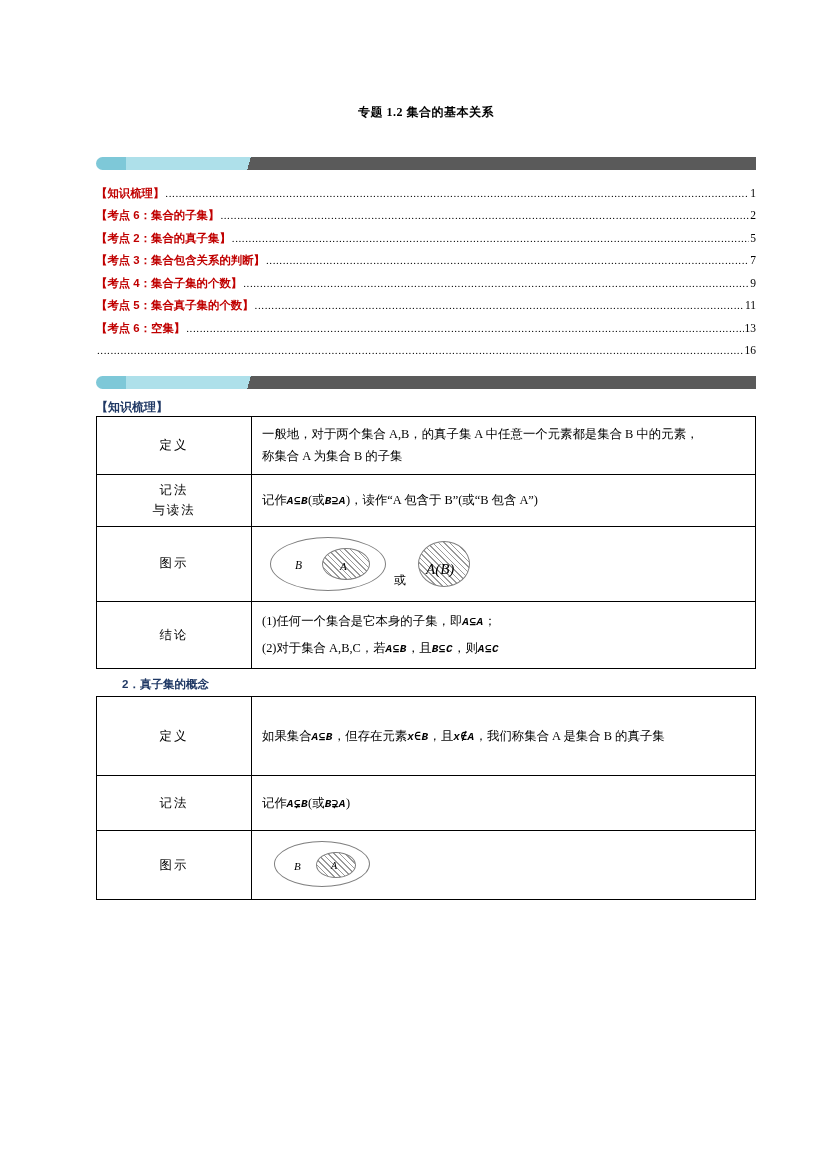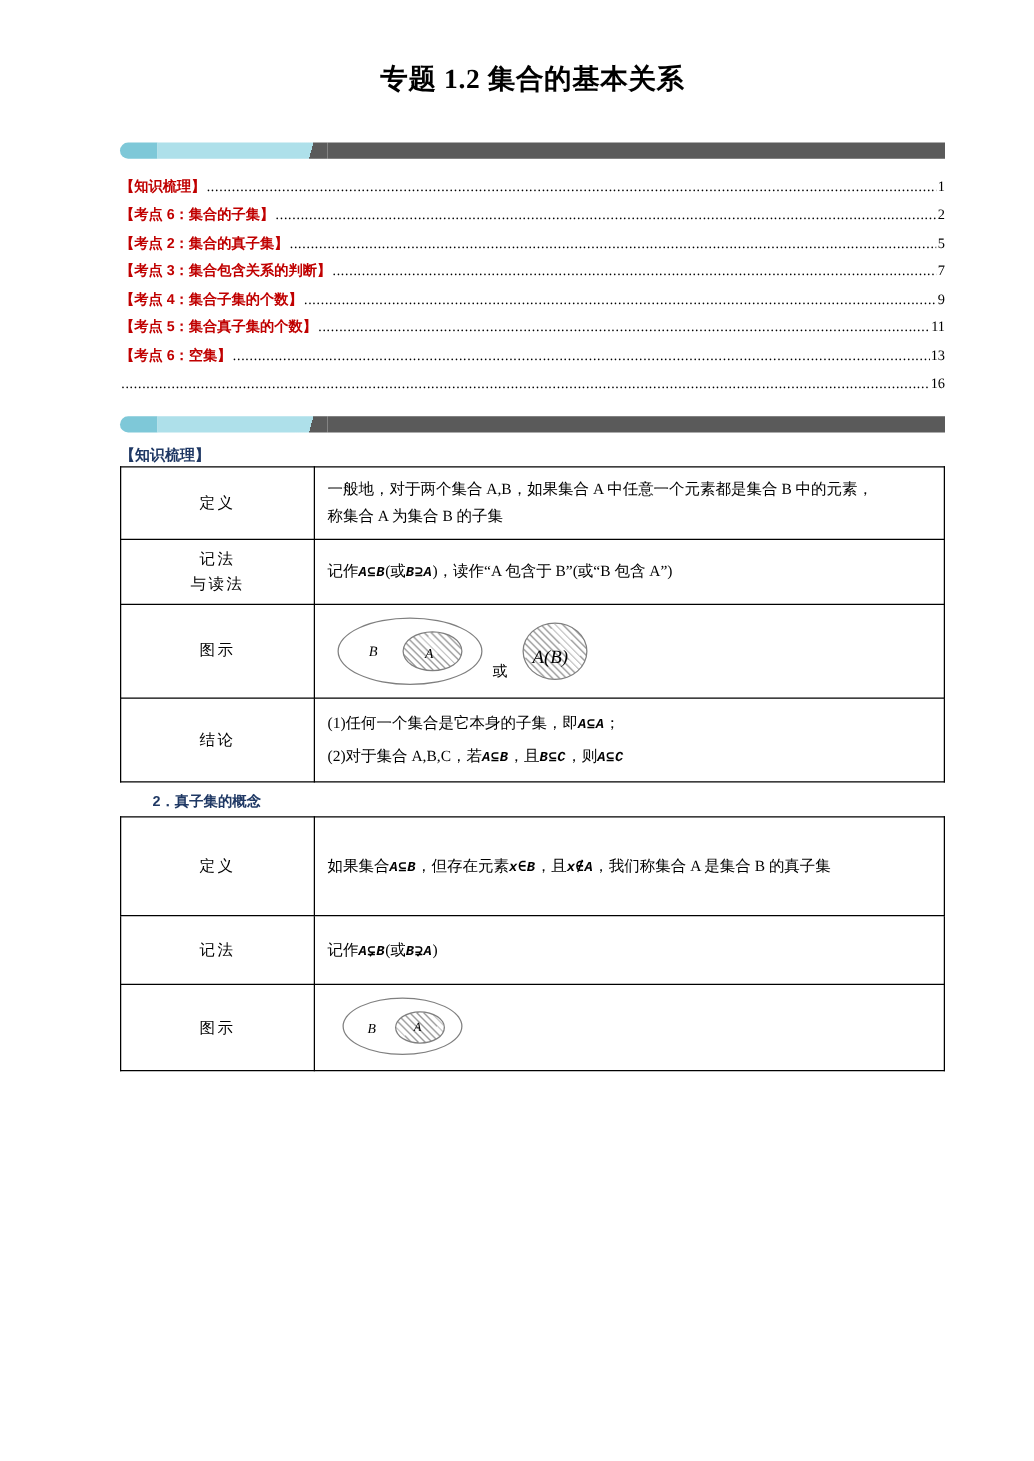--- a/index.html
+++ b/index.html
@@ -23,23 +23,23 @@
     position: absolute;
     left: 96px;
     top: 0;
     width: 660px;
   }
 
   
   .doc-title {
     font-family: "Liberation Serif", serif;
     font-weight: bold;
-    font-size: 22px;
+    font-size: 12px;
     text-align: center;
-    margin-top: 48px;
+    margin-top: 104px;
     letter-spacing: 0.5px;
   }
 
   
   .banner {
     position: relative;
     height: 13px;
     margin-top: 36px;
     display: flex;
     align-items: stretch;
@@ -315,21 +315,21 @@
       <div class="b-dark"></div>
     </div>
 
     <div class="sec-head">【知识梳理】</div>
 
     <table class="box">
       <tbody>
           <tr>
         <td class="lbl">定义</td>
         <td class="body">
-          <div>一般地，对于两个集合 A,B，如果集合 A 中任意一个元素都是集合 B 中的元素，</div>
+          <div>一般地，对于两个集合 A,B，的真子集 A 中任意一个元素都是集合 B 中的元素，</div>
           <div>称集合 A 为集合 B 的子集</div>
         </td>
       </tr>
       <tr>
         <td class="lbl">
           <div class="two-line">
             <div>记法</div>
             <div>与读法</div>
           </div>
         </td>

